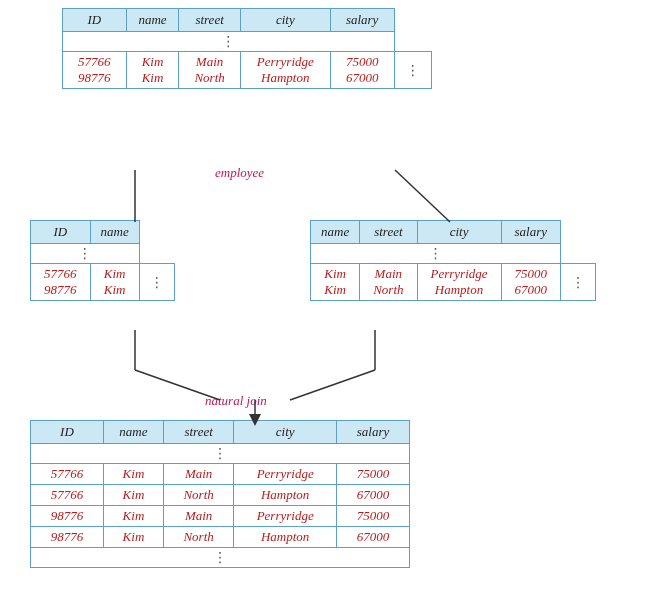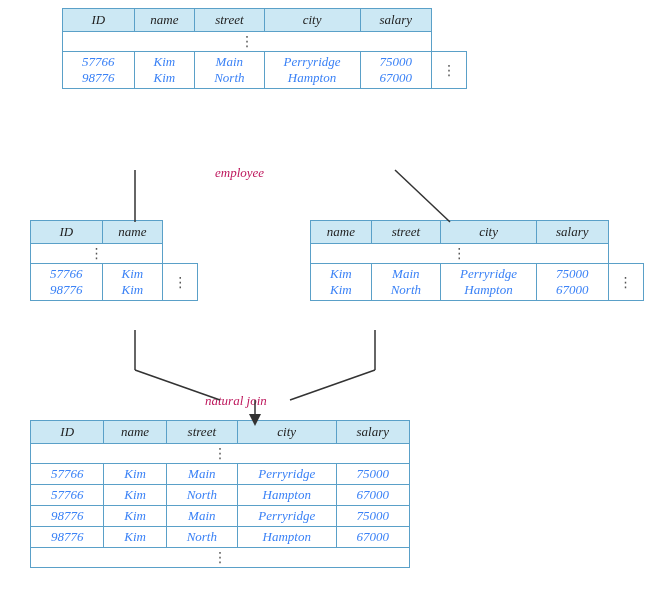--- a/index.html
+++ b/index.html
@@ -31,23 +31,23 @@
       border: 1px solid #5aa0c8;
       padding: 3px 10px;
       font-style: italic;
       font-weight: normal;
       text-align: center;
       color: #222;
     }
 
     .db-table td {
       border: 1px solid #5aa0c8;
-      padding: 2px 19px;
+      padding: 2px 13px;
       text-align: center;
-      color: #3b82f6;
+      color: #b91c1c;
       font-style: italic;
       vertical-align: middle;
     }
 
     .db-table td.dots {
       color: #555;
       font-style: normal;
       font-size: 14px;
       padding: 1px 10px;
     }

